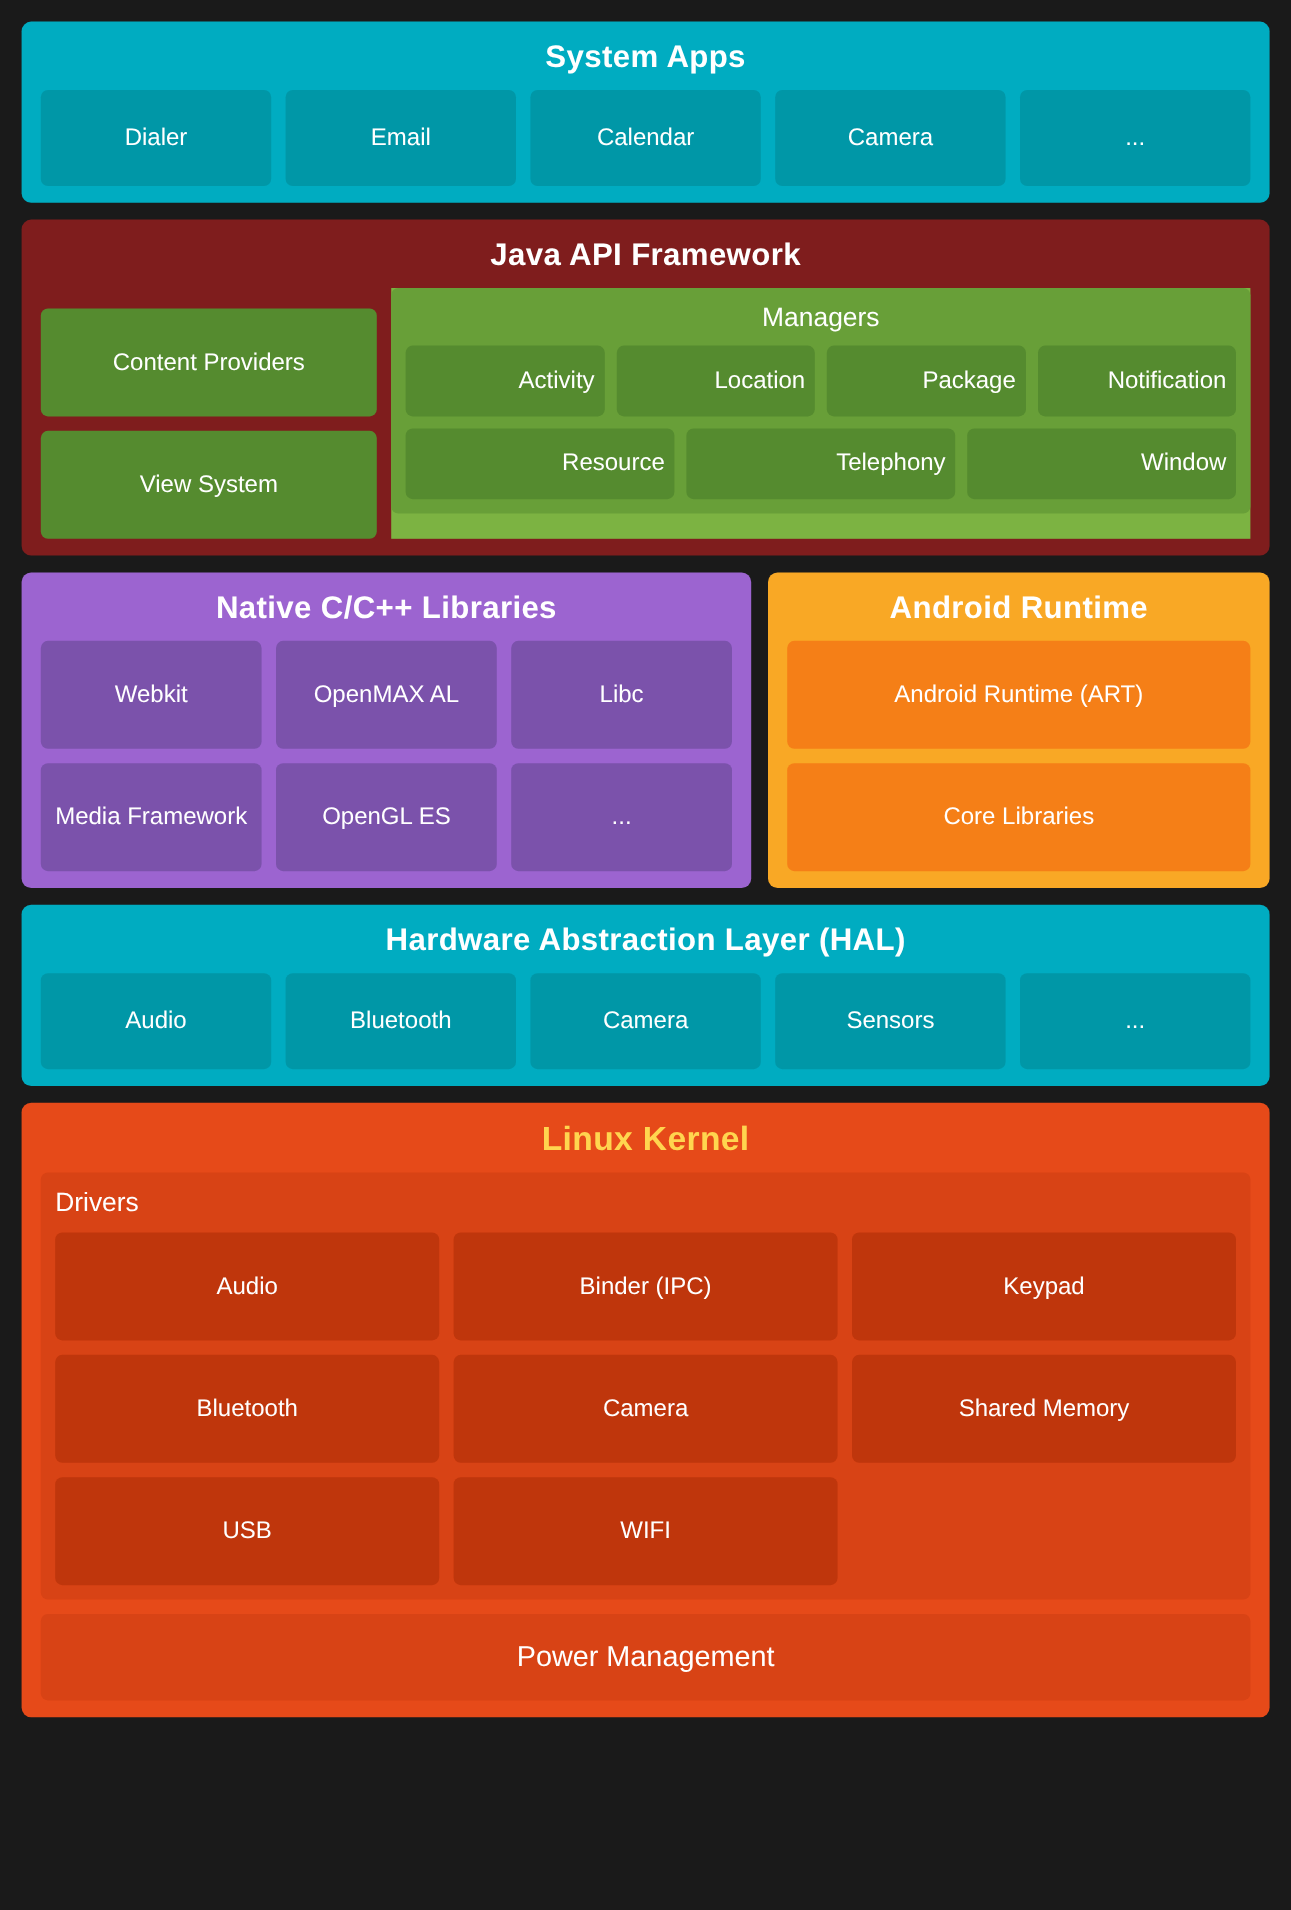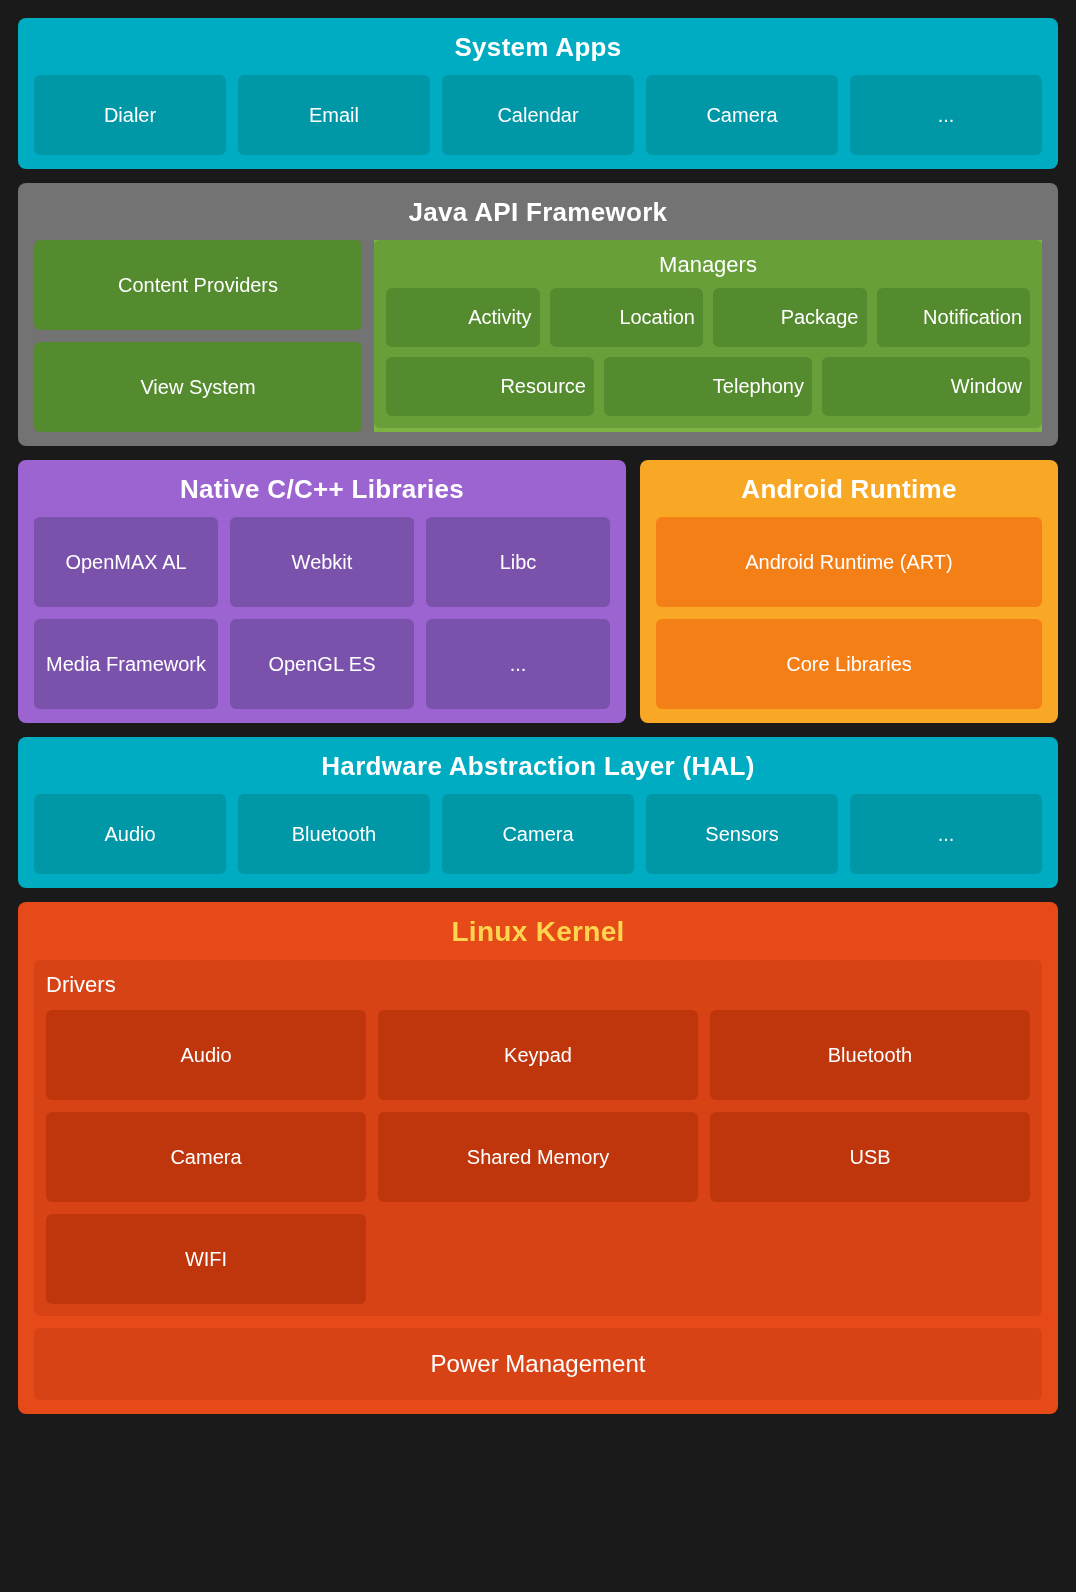--- a/index.html
+++ b/index.html
@@ -49,32 +49,33 @@
       gap: 12px;
     }
     .system-apps .box {
       background: #0097a7;
       flex: 1;
       min-height: 80px;
     }
 
     
     .java-api {
-      background: #737373;
+      background: #7f1d1d;
     }
     .java-api .content {
       display: flex;
       gap: 12px;
     }
     .java-api .left-col {
       display: flex;
       flex-direction: column;
       gap: 12px;
-      width: 328px;
+      width: 280px;
       flex-shrink: 0;
+      margin-top: 17px;
     }
     .java-api .left-col .box {
       background: #558b2f;
       flex: 1;
       min-height: 90px;
     }
     .java-api .right-col {
       flex: 1;
       background: #7cb342;
     }
@@ -240,22 +241,22 @@
       </div>
     </div>
   </div>
 </div>
 
 <div class="native-runtime-row">
 
   <div class="layer native-libs">
     <div class="layer-title">Native C/C++ Libraries</div>
     <div class="boxes-grid">
+      <div class="box">Webkit</div>
       <div class="box">OpenMAX AL</div>
-      <div class="box">Webkit</div>
       <div class="box">Libc</div>
       <div class="box">Media Framework</div>
       <div class="box">OpenGL ES</div>
       <div class="box">...</div>
     </div>
   </div>
 
   <div class="layer android-runtime">
     <div class="layer-title">Android Runtime</div>
     <div class="box">Android Runtime (ART)</div>
@@ -274,20 +275,21 @@
     <div class="box">...</div>
   </div>
 </div>
 
 <div class="layer linux-kernel">
   <div class="layer-title">Linux Kernel</div>
   <div class="drivers-section">
     <div class="drivers-title">Drivers</div>
     <div class="drivers-grid">
       <div class="box">Audio</div>
+      <div class="box">Binder (IPC)</div>
       <div class="box">Keypad</div>
       <div class="box">Bluetooth</div>
       <div class="box">Camera</div>
       <div class="box">Shared Memory</div>
       <div class="box">USB</div>
       <div class="box">WIFI</div>
     </div>
   </div>
   <div class="power-box">Power Management</div>
 </div>

